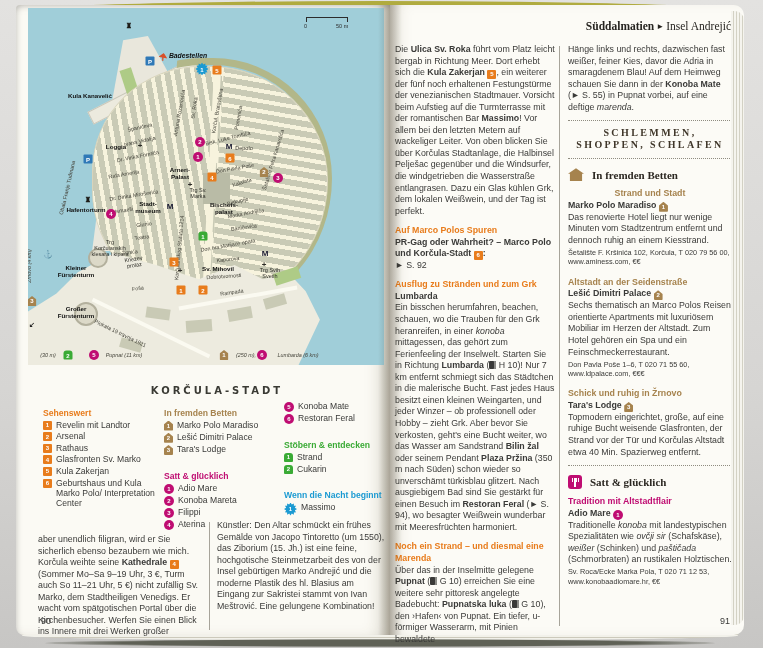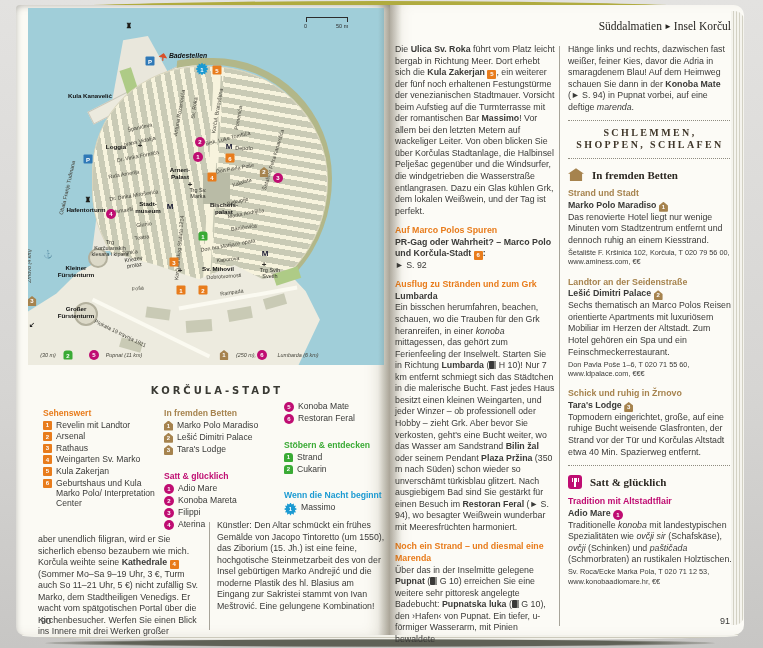--- a/index.html
+++ b/index.html
@@ -97,21 +97,21 @@
   .sicon.house{width:16px;height:13px;background:#a6834e;clip-path:polygon(50% 0,100% 42%,88% 42%,88% 100%,12% 100%,12% 42%,0 42%)}
   .sicon.fork{width:14px;height:14px;background:#bf0d72;border-radius:3px}
   .sicon.fork::before{content:"";position:absolute;left:3.5px;top:2.5px;width:7px;height:4.5px;
       background:repeating-linear-gradient(to right,#fff 0 1.5px,rgba(0,0,0,0) 1.5px 3.2px)}
   .sicon.fork::after{content:"";position:absolute;left:6.4px;top:3px;width:1.6px;height:8.5px;background:#fff}
   .mapref{display:inline-block;width:7px;height:8px;background:#3a3a38;border-radius:1px;vertical-align:-1px;
       box-shadow:inset -2px 0 0 #8d8d88}
   .divider{position:absolute;width:1px;background:#a7a49a}
   .pagenum{position:absolute;font-size:9px;color:#3a3a38}
   .rp-header{position:absolute;top:15px;right:13px;font-family:"Liberation Serif",serif;font-size:11.5px;color:#262420}
-  .rp-header .b{font-weight:400}
+  .rp-header .b{font-weight:700}
   .rp-header .arr{font-size:8px;vertical-align:1px;padding:0 2px}
 </style>
 </head>
 <body>
 
 <div class="book">
   <div class="book-top"></div>
   <div class="bottom-stack"></div>
   <div class="bottom-shadow"></div>
 
@@ -289,21 +289,21 @@
           <div class="lg-item">
             <span class="chip chip-sight">
               <span class="chip-n">3</span>
             </span>
             <span>Rathaus</span>
           </div>
           <div class="lg-item">
             <span class="chip chip-sight">
               <span class="chip-n">4</span>
             </span>
-            <span>Weingarten Sv. Marko</span>
+            <span>Glasfronten Sv. Marko</span>
           </div>
           <div class="lg-item">
             <span class="chip chip-sight">
               <span class="chip-n">5</span>
             </span>
             <span>Kula Zakerjan</span>
           </div>
           <div class="lg-item">
             <span class="chip chip-sight">
               <span class="chip-n">6</span>
@@ -403,71 +403,71 @@
       </div>
     <div class="divider" style="left:193px;top:517px;height:108px"></div>
     <div class="col" id="lp-col2" style="left:201px;top:515px;width:168px">
         <div class="blk p"><span>Künstler: Den Altar schmückt ein frühes Gemälde von Jacopo Tintoretto (um 1550), das Ziborium (15. Jh.) ist eine feine, hochgotische Steinmetzarbeit des von der Insel gebürtigen Marko Andrejić und die moderne Plastik des hl. Blasius am Eingang zur Sakristei stammt von Ivan Meštrović. Eine gelungene Kombination!</span></div>
       </div>
     <div class="pagenum" style="left:25px;top:611px">90</div>
   </div>
 
   <div class="page page-right">
     <div class="rp-header">
-      <span class="b">Süddalmatien</span><span class="arr">►</span><span>Insel Korčul</span>
+      <span class="b">Süddalmatien</span><span class="arr">►</span><span>Insel Andrejić</span>
     </div>
     <div class="col" id="rp-col-a" style="left:5px;top:39px;width:160px">
         <div class="blk p"><span>Die </span><span class="b ">Ulica Sv. Roka</span><span> führt vom Platz leicht bergab in Richtung Meer. Dort erhebt sich die </span><span class="b ">Kula Zakerjan</span><span> </span><span class="chip chip-sight">
             <span class="chip-n">5</span>
           </span><span>, ein weiterer der fünf noch erhaltenen Festungstürme der venezianischen Stadtmauer. Vorsicht beim Aufstieg auf die Turmterrasse mit der romantischen Bar </span><span class="b ">Massimo</span><span>! Vor allem bei den letzten Metern auf wackeliger Leiter. Von oben blicken Sie über Korčulas Stadtanlage, die Halbinsel Pelješac gegenüber und die Windsurfer, die windgetrieben die Wasserstraße entlangrasen. Dazu ein Glas kühlen Grk, dem lokalen Weißwein, und der Tag ist perfekt.</span></div>
         <div class="blk h3">Auf Marco Polos Spuren</div>
         <div class="blk p"><span class="b ">PR-Gag oder Wahrheit? – Marco Polo und Korčula-Stadt</span><span> </span><span class="chip chip-sight">
             <span class="chip-n">6</span>
           </span><span class="b ">:</span><br><span>► S. 92</span></div>
         <div class="blk h3">Ausflug zu Stränden und zum Grk</div>
         <div class="blk p"><span class="b ">Lumbarda</span><br><span>Ein bisschen herumfahren, beachen, schauen, wo die Trauben für den Grk heranreifen, in einer </span><span class="i">konoba</span><span> mittagessen, das gehört zum Ferienfeeling der Inselwelt. Starten Sie in Richtung </span><span class="b ">Lumbarda</span><span> (</span><span class="mapref"></span><span> H 10)! Nur 7 km entfernt schmiegt sich das Städtchen in die malerische Bucht. Fast jedes Haus besitzt einen kleinen Weingarten, und jeder Winzer – ob professionell oder Hobby – zieht Grk. Aber bevor Sie verkosten, geht's eine Bucht weiter, wo das Wasser am Sandstrand </span><span class="b ">Bilin žal</span><span> oder seinem Pendant </span><span class="b ">Plaza Pržina</span><span> (350 m nach Süden) schon wieder so unverschämt türkisblau glitzert. Nach ausgiebigem Bad sind Sie gestärkt für einen Besuch im </span><span class="b ">Restoran Feral</span><span> (► S. 94), wo besagter Weißwein wunderbar mit Meeresfrüchten harmoniert.</span></div>
         <div class="blk h3">Noch ein Strand – und diesmal eine Marenda</div>
         <div class="blk p"><span>Über das in der Inselmitte gelegene </span><span class="b ">Pupnat</span><span> (</span><span class="mapref"></span><span> G 10) erreichen Sie eine weitere sehr pittoresk angelegte Badebucht: </span><span class="b ">Pupnatska luka</span><span> (</span><span class="mapref"></span><span> G 10), den ›Hafen‹ von Pupnat. Ein tiefer, u-förmiger Wasserarm, mit Pinien bewaldete</span></div>
       </div>
     <div class="divider" style="left:169px;top:41px;height:580px"></div>
     <div class="col" id="rp-col-b" style="left:178px;top:39px;width:164px">
-        <div class="blk p"><span>Hänge links und rechts, dazwischen fast weißer, feiner Kies, davor die Adria in smaragdenem Blau! Auf dem Heimweg schauen Sie dann in der </span><span class="b ">Konoba Mate</span><span> (► S. 94) in Pupnat vorbei, auf eine deftige </span><span class="i">marenda</span><span>.</span></div>
+        <div class="blk p"><span>Hänge links und rechts, dazwischen fast weißer, feiner Kies, davor die Adria in smaragdenem Blau! Auf dem Heimweg schauen Sie dann in der </span><span class="b ">Konoba Mate</span><span> (► S. 55) in Pupnat vorbei, auf eine deftige </span><span class="i">marenda</span><span>.</span></div>
         <div class="blk rule"></div>
         <div class="blk banner">SCHLEMMEN, SHOPPEN, SCHLAFEN</div>
         <div class="blk rule"></div>
         <div class="blk secthead">
           <span class="sicon house"></span>
           <span class="stitle">In fremden Betten</span>
         </div>
-        <div class="blk sub" style="margin-top: 7px; color: rgb(166, 131, 78);">Strand und Stadt</div>
+        <div class="blk sub" style="margin-top: 7px; color: rgb(166, 131, 78); text-align: center;">Strand und Stadt</div>
         <div class="blk name"><span class="b ">Marko Polo Maradiso</span><span> </span><span class="chip chip-hotel">
             <span class="chip-n">1</span>
           </span></div>
         <div class="blk p"><span>Das renovierte Hotel liegt nur wenige Minuten vom Stadtzentrum entfernt und dennoch ruhig an einem Kiesstrand.</span></div>
         <div class="blk addr"><span>Šetalište F. Kršinića 102, Korčula, T 020 79 56 00, www.aminess.com, €€</span></div>
-        <div class="blk sub" style="margin-top: 10px; color: rgb(166, 131, 78);">Landtor an der Seidenstraße</div>
+        <div class="blk sub" style="margin-top: 10px; color: rgb(166, 131, 78);">Altstadt an der Seidenstraße</div>
         <div class="blk name"><span class="b ">Lešić Dimitri Palace</span><span> </span><span class="chip chip-hotel">
             <span class="chip-n">2</span>
           </span></div>
         <div class="blk p"><span>Sechs thematisch an Marco Polos Reisen orientierte Apartments mit luxuriösem Mobiliar im Herzen der Altstadt. Zum Hotel gehören ein Spa und ein Feinschmeckerrestaurant.</span></div>
         <div class="blk addr"><span>Don Pavla Poše 1–6, T 020 71 55 60, www.ldpalace.com, €€€</span></div>
         <div class="blk sub" style="margin-top: 10px; color: rgb(166, 131, 78);">Schick und ruhig in Žrnovo</div>
         <div class="blk name"><span class="b ">Tara's Lodge</span><span> </span><span class="chip chip-hotel">
             <span class="chip-n">3</span>
           </span></div>
         <div class="blk p"><span>Topmodern eingerichtet, große, auf eine ruhige Bucht weisende Glasfronten, der Strand vor der Tür und Korčulas Altstadt etwa 40 Min. Spazierweg entfernt.</span></div>
         <div class="blk rule"></div>
         <div class="blk secthead">
           <span class="sicon fork"></span>
           <span class="stitle">Satt &amp; glücklich</span>
         </div>
         <div class="blk sub" style="margin-top: 7px; color: rgb(191, 13, 114);">Tradition mit Altstadtflair</div>
         <div class="blk name"><span class="b ">Adio Mare</span><span> </span><span class="chip chip-food">
             <span class="chip-n">1</span>
           </span></div>
-        <div class="blk p"><span>Traditionelle </span><span class="i">konoba</span><span> mit landestypischen Spezialitäten wie </span><span class="i">ovčji sir</span><span> (Schafskäse), </span><span class="i">ovčji</span><span> (Schinken) und </span><span class="i">paštičada</span><span> (Schmorbraten) an rustikalen Holztischen.</span></div>
+        <div class="blk p"><span>Traditionelle </span><span class="i">konoba</span><span> mit landestypischen Spezialitäten wie </span><span class="i">ovčji sir</span><span> (Schafskäse), </span><span class="i">weißer</span><span> (Schinken) und </span><span class="i">paštičada</span><span> (Schmorbraten) an rustikalen Holztischen.</span></div>
         <div class="blk addr"><span>Sv. Roca/Ecke Marka Pola, T 020 71 12 53, www.konobaadiomare.hr, €€</span></div>
       </div>
     <div class="pagenum" style="right:14px;top:611px">91</div>
     <div class="stack"></div>
   </div>
   <div class="spine"></div>
 </div>
 
 </body></html>

